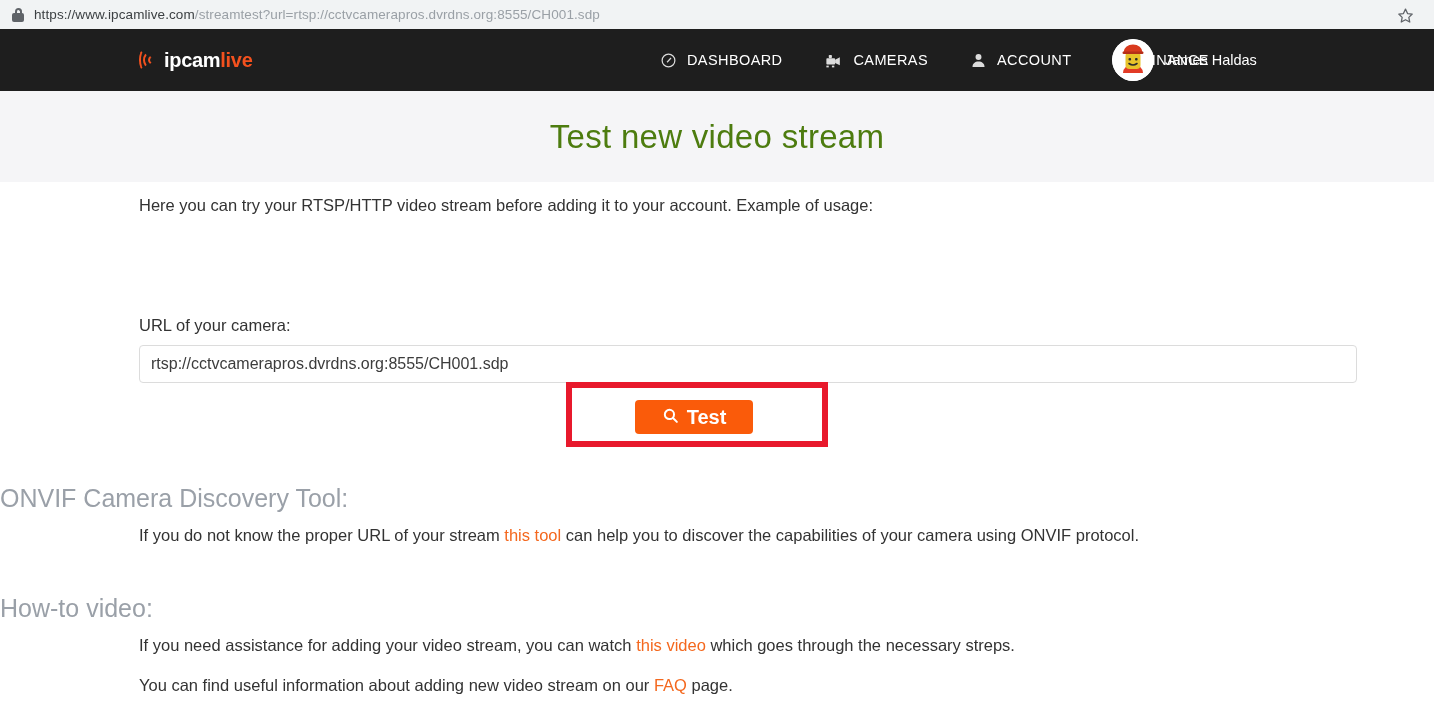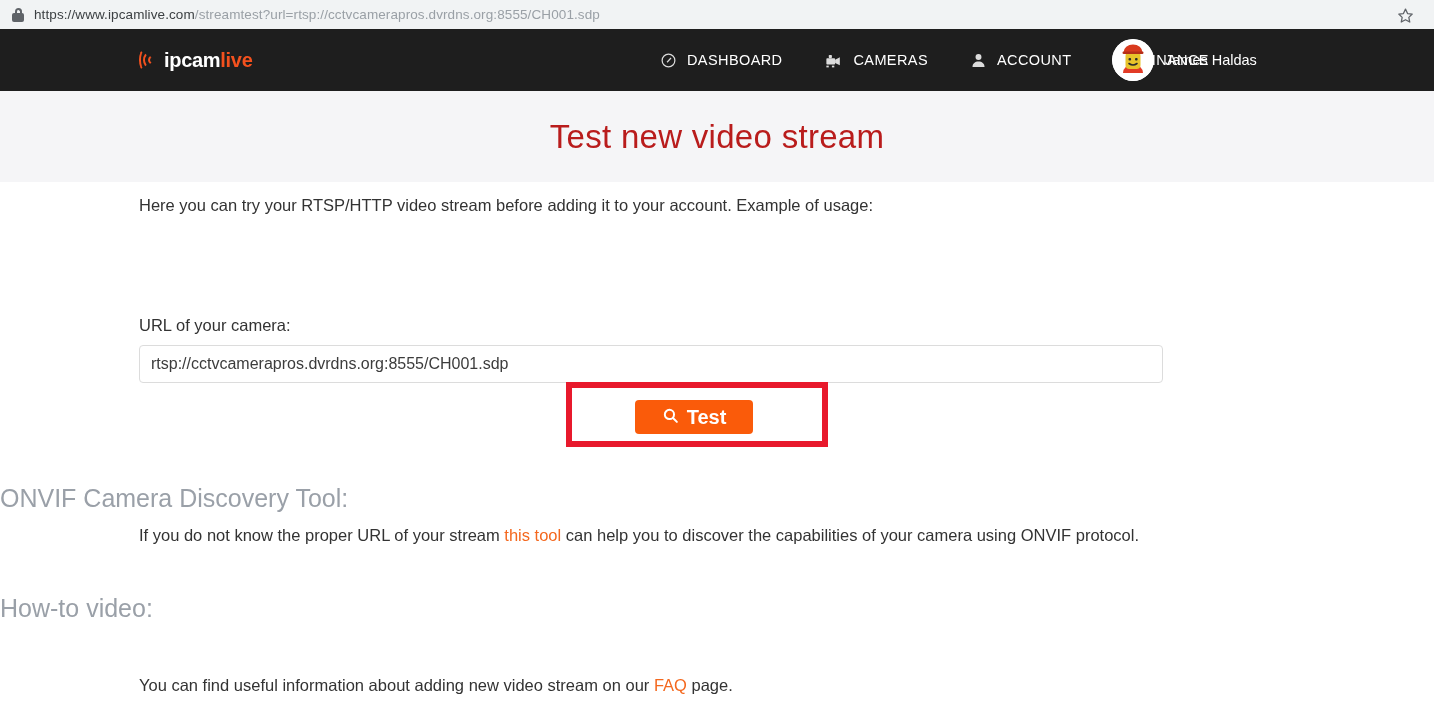--- a/index.html
+++ b/index.html
@@ -99,21 +99,21 @@
   .user-name { color: #ffffff; font-size: 14.5px; white-space: nowrap; }
 
   
   .title-band {
     position: absolute; top: 91px; left: 0;
     width: 1434px; height: 91px;
     background: #f5f5f7;
     display: flex; align-items: center; justify-content: center;
   }
   .page-title {
-    font-size: 33px; color: #b91c1c; font-weight: 300;
+    font-size: 33px; color: #4d7c0f; font-weight: 300;
     letter-spacing: 0.3px;
   }
 
   
   .content {
     position: absolute; top: 182px; left: 0;
     width: 1434px; height: 536px; background: #ffffff;
   }
   .intro-text {
     position: absolute; left: 139px; top: 14px;
@@ -125,21 +125,21 @@
     background: #f6f6f8;
     padding: 10px 0 0 9px;
     font-size: 16px; color: #3a3a3a; line-height: 25px;
   }
   .field-label {
     position: absolute; left: 139px; top: 134px;
     font-size: 16.5px; color: #333333;
   }
   .url-input {
     position: absolute; left: 139px; top: 163px;
-    width: 1024px; height: 38px;
+    width: 1218px; height: 38px;
     border: 1px solid #dcdcdc; border-radius: 4px;
     background: #ffffff;
     padding: 0 11px;
     font-family: "Liberation Sans", sans-serif;
     font-size: 16px; color: #3c3c3c;
     outline: none;
   }
 
   .annotation-box {
     position: absolute; left: 566px; top: 200px;
@@ -288,15 +288,16 @@
           <line x1="15.5" y1="15.5" x2="21" y2="21"></line>
       </svg>
     </span>
     <span>Test</span>
   </button>
 
   <div class="section-title onvif-title">ONVIF Camera Discovery Tool:</div>
   <div class="body-line onvif-text"><span>If you do not know the proper URL of your stream </span><a class="link">this tool</a><span> can help you to discover the capabilities of your camera using ONVIF protocol.</span></div>
 
   <div class="section-title howto-title">How-to video:</div>
+  <div class="body-line howto-text1"><span>If you need assistance for adding your video stream, you can watch </span><a class="link">this video</a><span> which goes through the necessary streps.</span></div>
   <div class="body-line howto-text2"><span>You can find useful information about adding new video stream on our </span><a class="link">FAQ</a><span> page.</span></div>
 
 </div>
 
 </body></html>

